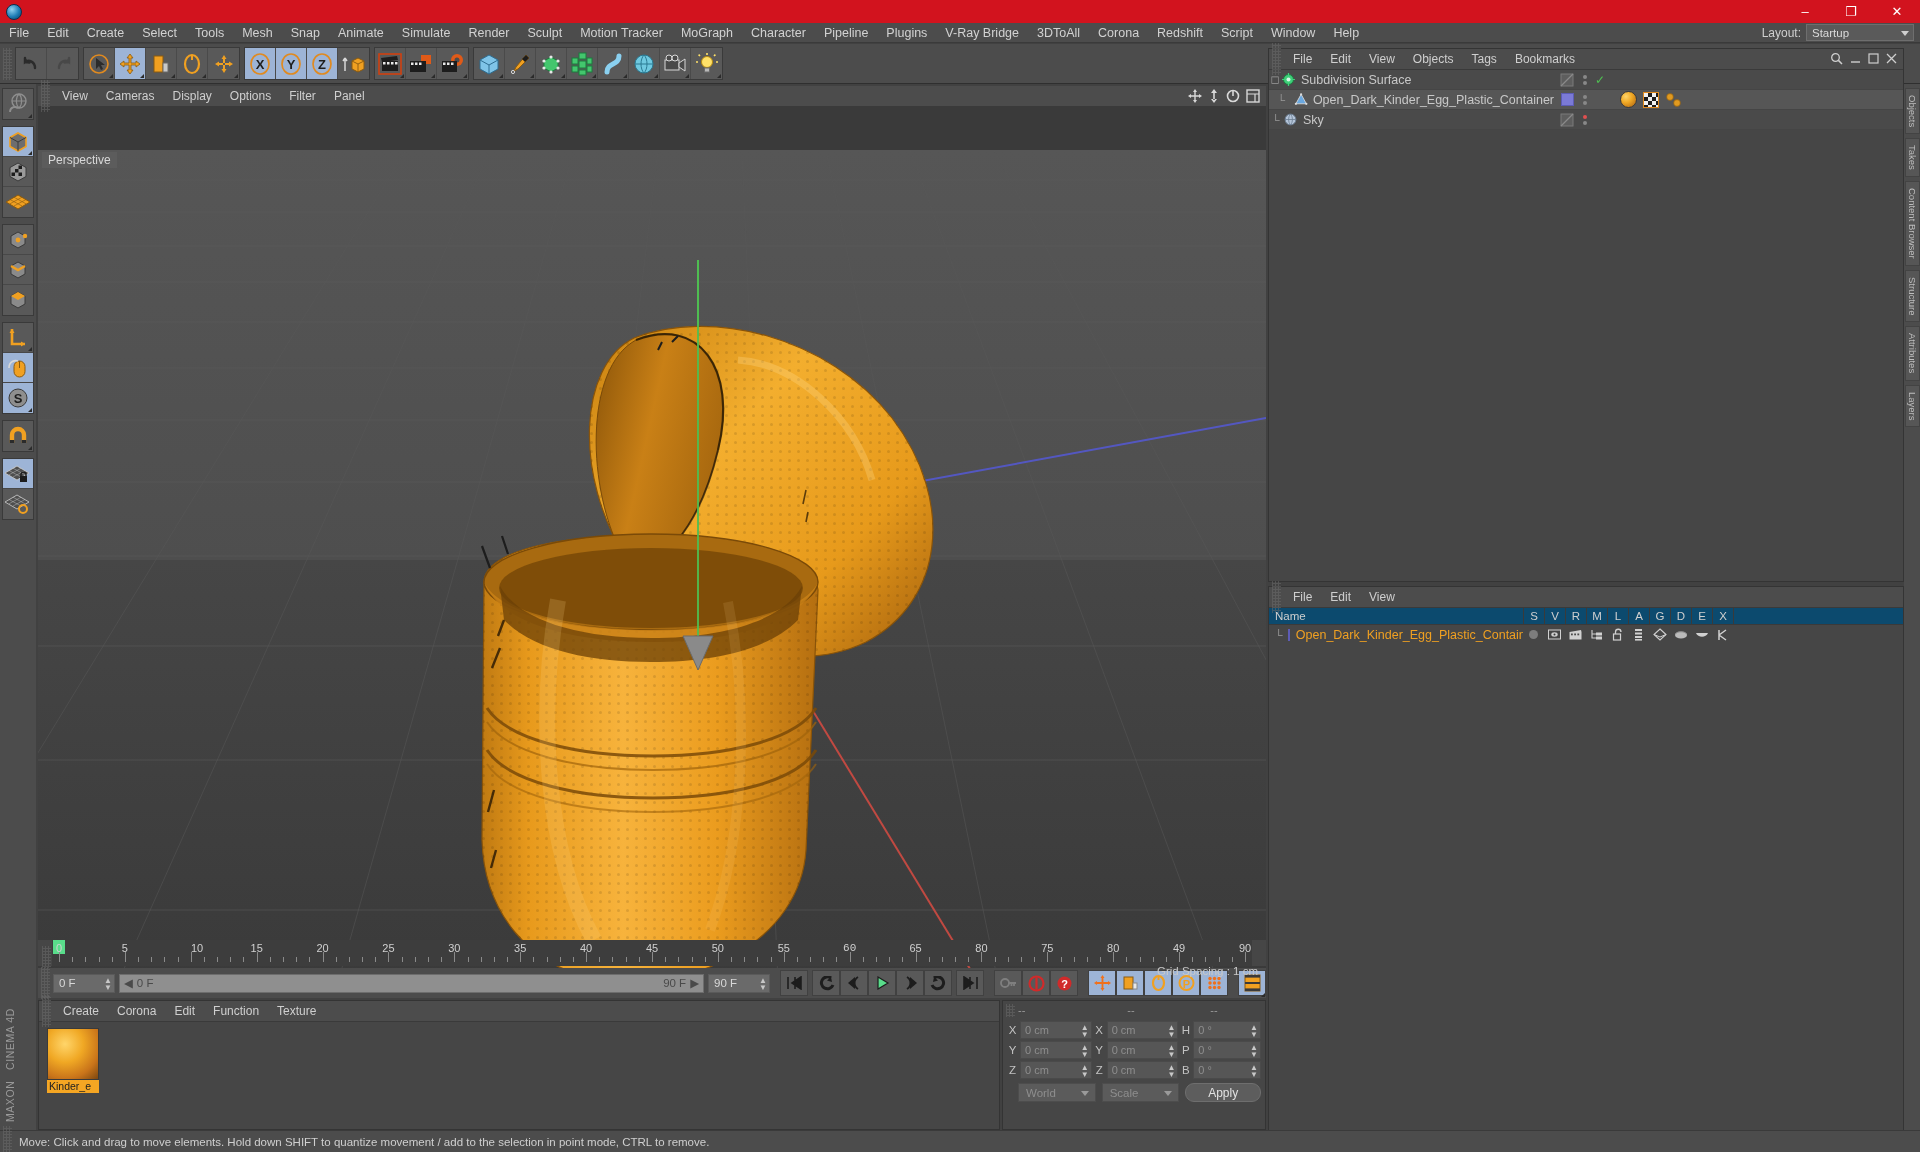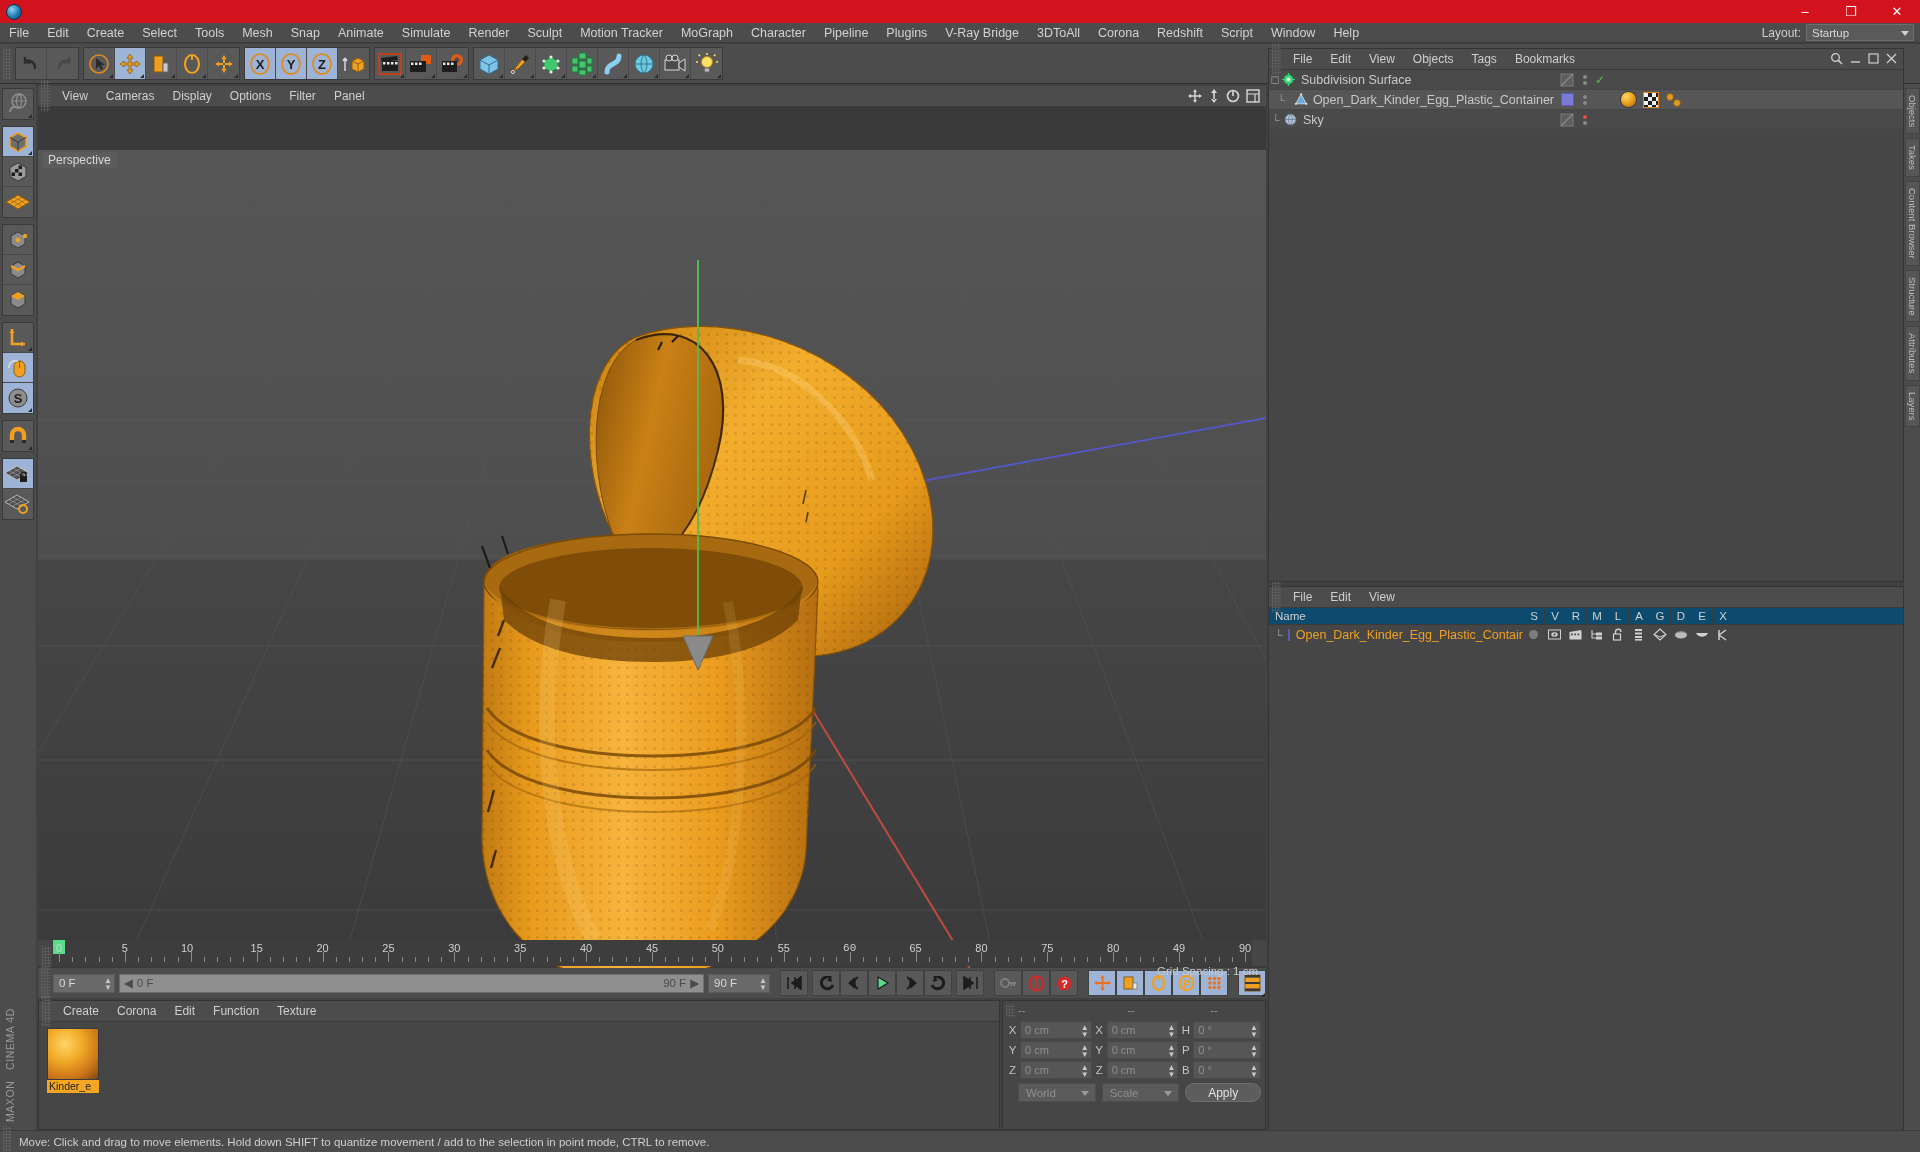--- a/index.html
+++ b/index.html
@@ -1029,21 +1029,21 @@
         <div class="tltick" style="left: 1100.76px; height: 5px;"></div>
         <div class="tltick" style="left: 1113.93px; height: 5px;"></div>
         <div class="tltick" style="left: 1127.11px; height: 10px;"></div>
         <div class="tltick" style="left: 1140.29px; height: 5px;"></div>
         <div class="tltick" style="left: 1153.47px; height: 5px;"></div>
         <div class="tltick" style="left: 1166.64px; height: 5px;"></div>
         <div class="tltick" style="left: 1179.82px; height: 5px;"></div>
         <div class="tltick" style="left: 1193px; height: 10px;"></div>
         <div class="tlnum" style="left: 7px;">0</div>
         <div class="tlnum" style="left: 72.8889px;">5</div>
-        <div class="tlnum" style="left: 135px;">10</div>
+        <div class="tlnum" style="left: 145px;">10</div>
         <div class="tlnum" style="left: 204.667px;">15</div>
         <div class="tlnum" style="left: 270.556px;">20</div>
         <div class="tlnum" style="left: 336.444px;">25</div>
         <div class="tlnum" style="left: 402.333px;">30</div>
         <div class="tlnum" style="left: 468.222px;">35</div>
         <div class="tlnum" style="left: 534.111px;">40</div>
         <div class="tlnum" style="left: 600px;">45</div>
         <div class="tlnum" style="left: 665.889px;">50</div>
         <div class="tlnum" style="left: 731.778px;">55</div>
         <div class="tlnum" style="left: 797.667px; font-family: Liberation Mono, monospace;">60</div>

